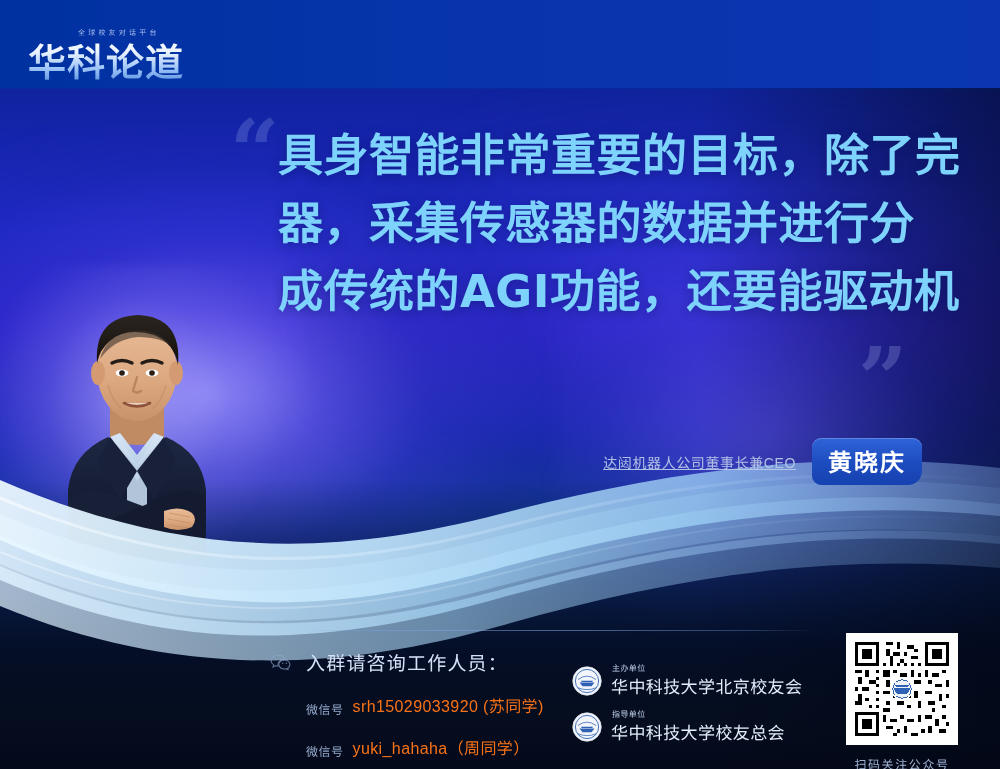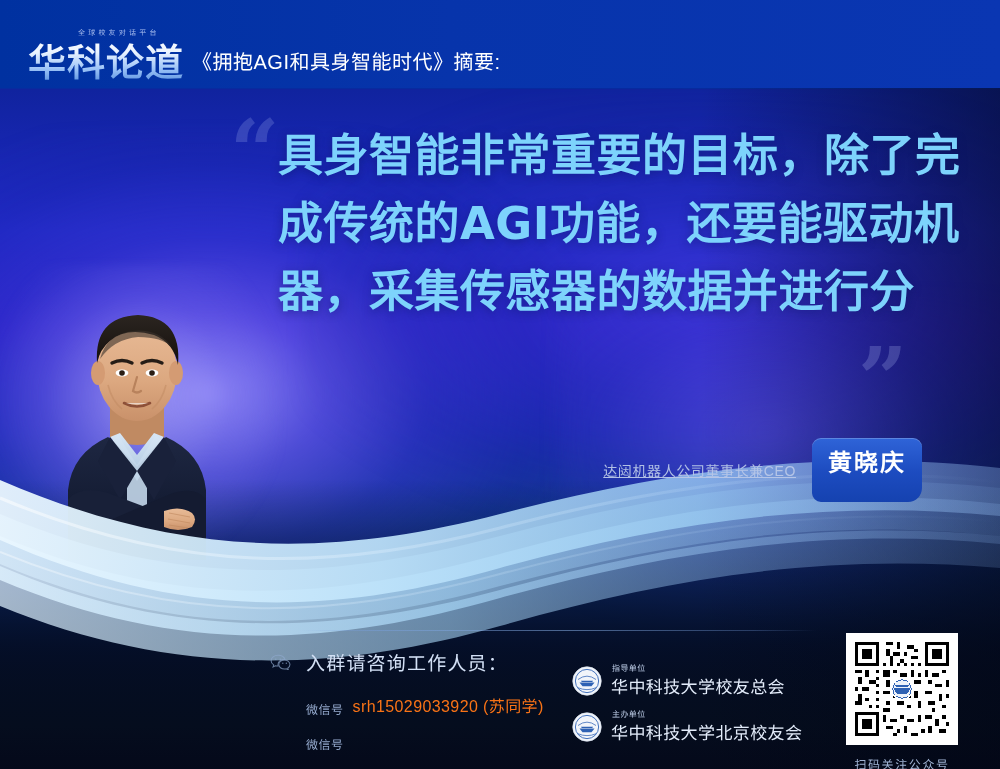--- a/index.html
+++ b/index.html
@@ -150,21 +150,21 @@
     display:flex; justify-content:flex-end; align-items:center;
     padding-right:78px; gap:16px; z-index:7;
   }
   .attrib-role {
     font-size:14px; color:#b9c8e8; letter-spacing:.6px; opacity:.95;text-decoration:underline;
   }
   .attrib-name {
     font-size:24px; font-weight:bold; color:#ffffff;
     background:linear-gradient(180deg,#2f64d8 0%,#1d4cc0 52%,#1542b0 100%);
     border-radius:9px 9px 14px 9px;
-    padding:5px 16px 24px 16px;
+    padding:5px 16px 7px 16px;
     letter-spacing:2px;
     box-shadow:inset 0 1px 0 rgba(255,255,255,.22);
     font-family:"DejaVu Sans","Liberation Sans",sans-serif;
   }
 
   
   .footer { position:absolute; left:12px; top:612px; width:1000px; height:157px; z-index:8; }
   .footer-rule {
     position:absolute; left:288px; top:18px; width:516px; height:1px;
     background:linear-gradient(90deg,
@@ -214,21 +214,20 @@
   <div class="bg-vignette-r"></div>
 
   <div class="header">
     <div class="header-inner">
 
       <div class="logo-block">
         <div class="logo-tag">全球校友对话平台</div>
         <div class="logo-word">华科论道</div>
       </div>
 
-      <div class="header-title">《拥抱AGI和具身智能时代》摘要:</div>
     </div>
   </div>
 
   <div class="portrait-wrap">
     <div class="portrait-halo"></div>
     <svg class="portrait" viewBox="0 0 230 275">
       <defs>
         <linearGradient id="suitG" x1="0" y1="0" x2="0" y2="1">
           <stop offset="0%" stop-color="#1e2742"></stop>
           <stop offset="55%" stop-color="#141c33"></stop>
@@ -339,22 +338,22 @@
 
     <path d="M0,58 C180,134 330,132 500,88 C660,46 820,22 1000,42" stroke="url(#wvglow)" stroke-width="3" fill="none"></path>
     <path d="M0,112 C180,186 330,180 500,134 C660,92 820,64 1000,82" stroke="url(#wvglow)" stroke-width="2" fill="none" opacity=".7"></path>
   </svg>
 
   <div class="quote-area">
     <div class="qmark qmark-open">“</div>
 
     <div class="quote-lines">
       <div class="qline">具身智能非常重要的目标，除了完</div>
+      <div class="qline">器，采集传感器的数据并进行分</div>
       <div class="qline">成传统的AGI功能，还要能驱动机</div>
-      <div class="qline">器，采集传感器的数据并进行分</div>
     </div>
 
     <div class="qmark qmark-close">”</div>
   </div>
 
   <div class="attrib">
     <div class="attrib-role">达闼机器人公司董事长兼CEO</div>
     <div class="attrib-name">黄晓庆</div>
   </div>
 
@@ -375,54 +374,55 @@
         <div class="contact-title">入群请咨询工作人员：</div>
       </div>
 
       <div class="wx-row">
         <span class="wx-label">微信号</span>
         <span class="wx-value">srh15029033920 (苏同学)</span>
       </div>
 
       <div class="wx-row">
         <span class="wx-label">微信号</span>
+        <span class="wx-value">yuki_hahaha（周同学）</span>
       </div>
     </div>
 
     <div class="footer-orgs" style="left:560px; top:52px; position:absolute;">
+
+      <div class="org-row">
+        <svg class="org-seal" viewBox="0 0 40 40">
+          <circle cx="20" cy="20" r="19" fill="#f2f5fa"></circle>
+          <circle cx="20" cy="20" r="19" fill="none" stroke="#d8e2ef" stroke-width="1"></circle>
+          <circle cx="20" cy="20" r="15.5" fill="none" stroke="#2f62b4" stroke-width="1.2"></circle>
+          <path d="M8 18 Q20 9 32 18" fill="none" stroke="#2f62b4" stroke-width="1"></path>
+          <path d="M10 22 L30 22 L26 27 L14 27 Z" fill="#2f62b4"></path>
+          <path d="M12 19.5 L28 19.5 L27 21.2 L13 21.2 Z" fill="#2f62b4"></path>
+          <path d="M8 29 Q20 34 32 29" fill="none" stroke="#2f62b4" stroke-width="1"></path>
+        </svg>
+        <div class="org-text">
+          <div class="org-kind">主办单位</div>
+          <div class="org-name">华中科技大学北京校友会</div>
+        </div>
+      </div>
 
       <div class="org-row">
         <svg class="org-seal" viewBox="0 0 40 40">
           <circle cx="20" cy="20" r="19" fill="#f2f5fa"></circle>
           <circle cx="20" cy="20" r="19" fill="none" stroke="#d8e2ef" stroke-width="1"></circle>
           <circle cx="20" cy="20" r="15.5" fill="none" stroke="#2f62b4" stroke-width="1.2"></circle>
           <path d="M8 18 Q20 9 32 18" fill="none" stroke="#2f62b4" stroke-width="1"></path>
           <path d="M10 22 L30 22 L26 27 L14 27 Z" fill="#2f62b4"></path>
           <path d="M12 19.5 L28 19.5 L27 21.2 L13 21.2 Z" fill="#2f62b4"></path>
           <path d="M8 29 Q20 34 32 29" fill="none" stroke="#2f62b4" stroke-width="1"></path>
         </svg>
         <div class="org-text">
           <div class="org-kind">指导单位</div>
           <div class="org-name">华中科技大学校友总会</div>
-        </div>
-      </div>
-
-      <div class="org-row">
-        <svg class="org-seal" viewBox="0 0 40 40">
-          <circle cx="20" cy="20" r="19" fill="#f2f5fa"></circle>
-          <circle cx="20" cy="20" r="19" fill="none" stroke="#d8e2ef" stroke-width="1"></circle>
-          <circle cx="20" cy="20" r="15.5" fill="none" stroke="#2f62b4" stroke-width="1.2"></circle>
-          <path d="M8 18 Q20 9 32 18" fill="none" stroke="#2f62b4" stroke-width="1"></path>
-          <path d="M10 22 L30 22 L26 27 L14 27 Z" fill="#2f62b4"></path>
-          <path d="M12 19.5 L28 19.5 L27 21.2 L13 21.2 Z" fill="#2f62b4"></path>
-          <path d="M8 29 Q20 34 32 29" fill="none" stroke="#2f62b4" stroke-width="1"></path>
-        </svg>
-        <div class="org-text">
-          <div class="org-kind">主办单位</div>
-          <div class="org-name">华中科技大学北京校友会</div>
         </div>
       </div>
     </div>
 
     <div class="qr-block" style="position:absolute; left:834px; top:21px;">
       <svg class="qr-img" viewBox="0 0 29 29" shape-rendering="crispEdges">
         <rect x="0" y="0" width="29" height="29" fill="#ffffff"></rect>
         <g fill="#000000">
 
           <rect x="1" y="1" width="7" height="1"></rect>

